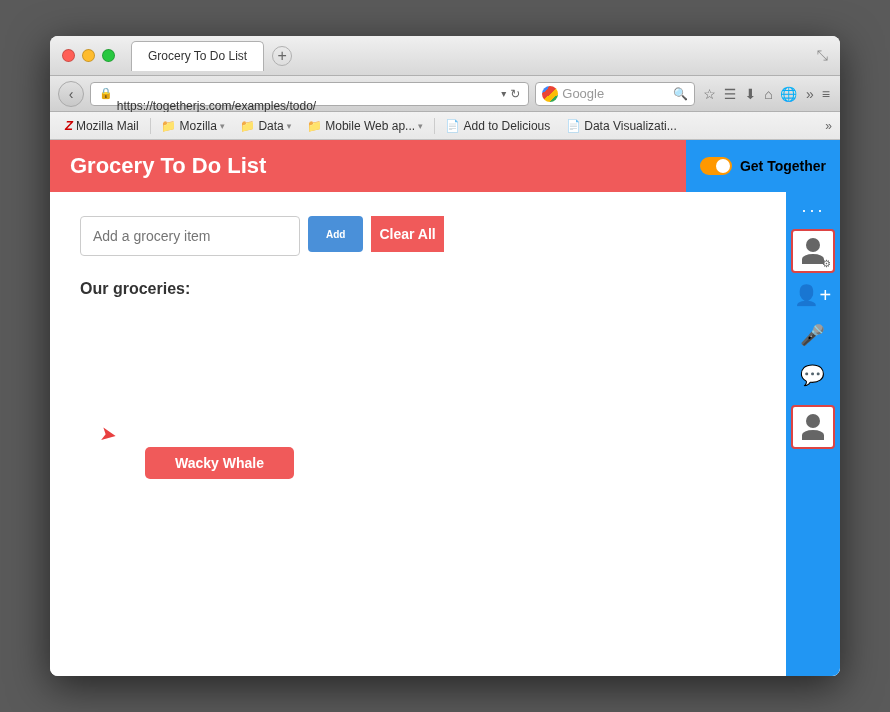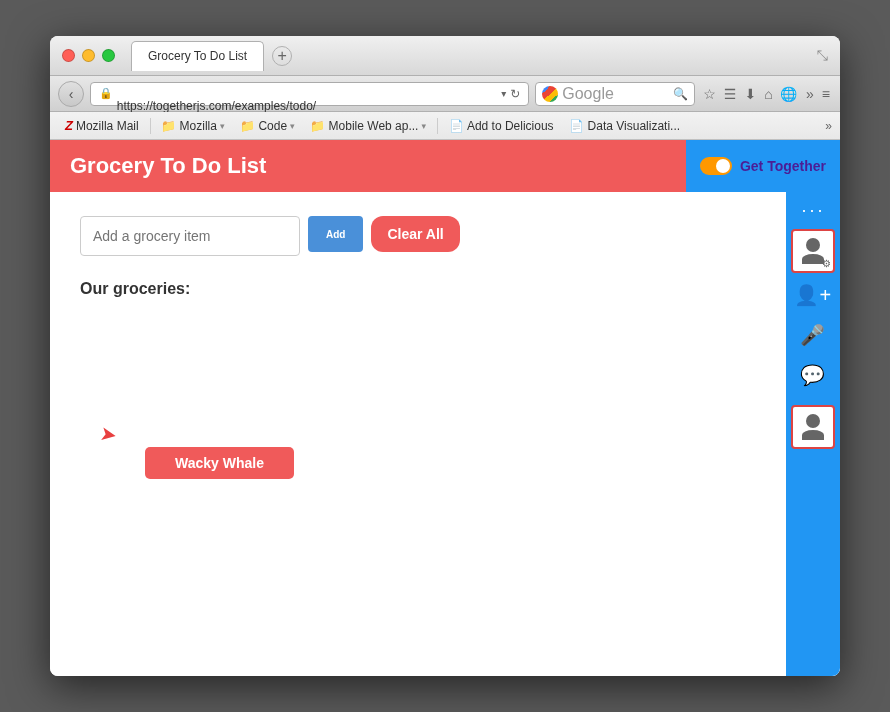--- a/index.html
+++ b/index.html
@@ -200,21 +200,21 @@
     .page-title {
       color: #fff;
       font-size: 22px;
       font-weight: bold;
     }
     .get-together-btn {
       position: absolute;
       right: 0;
       top: 0;
       background: #2196f3;
-      color: #4c1d95;
+      color: #000000;
       padding: 12px 14px;
       font-size: 14px;
       font-weight: bold;
       display: flex;
       align-items: center;
       gap: 8px;
       cursor: pointer;
       height: 100%;
     }
     .toggle-icon {
@@ -267,22 +267,22 @@
       padding: 0 18px;
       height: 36px;
       font-size: 10px;
       font-weight: bold;
       cursor: pointer;
     }
     .clear-btn {
       background: #f05a5a;
       color: #fff;
       border: none;
-      border-radius: 12px;
-      padding: 0 16px;
+      border-radius: 0;
+      padding: 0 8px;
       height: 36px;
       font-size: 14px;
       font-weight: bold;
       cursor: pointer;
     }
 
     .groceries-label {
       font-size: 16px;
       font-weight: bold;
       color: #333;
@@ -421,21 +421,21 @@
       <span>‹</span>
     </div>
     <div class="address-bar">
       <span class="address-lock">🔒</span>
       <span class="address-text">https://togetherjs.com/examples/todo/</span>
       <span class="address-arrow">▾</span>
       <span class="address-refresh">↻</span>
     </div>
     <div class="search-bar">
       <div class="google-icon"></div>
-      <span style="color:#999; font-size:16px;">Google</span>
+      <span style="color:#999; font-size:13px;">Google</span>
       <span style="margin-left:auto; color:#888;">🔍</span>
     </div>
     <div class="nav-icons">
       <span class="nav-icon-btn">☆</span>
       <span class="nav-icon-btn">☰</span>
       <span class="nav-icon-btn">⬇</span>
       <span class="nav-icon-btn">⌂</span>
       <span class="nav-icon-btn">🌐</span>
       <span class="nav-icon-btn">»</span>
       <span class="nav-icon-btn">≡</span>
@@ -448,21 +448,21 @@
       <span>Mozilla Mail</span>
     </div>
     <div class="bookmark-separator"></div>
     <div class="bookmark-item">
       <span>📁</span>
       <span>Mozilla</span>
       <span class="chevron-icon">▾</span>
     </div>
     <div class="bookmark-item">
       <span>📁</span>
-      <span>Code</span>
+      <span>Data</span>
       <span class="chevron-icon">▾</span>
     </div>
     <div class="bookmark-item">
       <span>📁</span>
       <span>Mobile Web ap...</span>
       <span class="chevron-icon">▾</span>
     </div>
     <div class="bookmark-separator"></div>
     <div class="bookmark-item">
       <span>📄</span>

